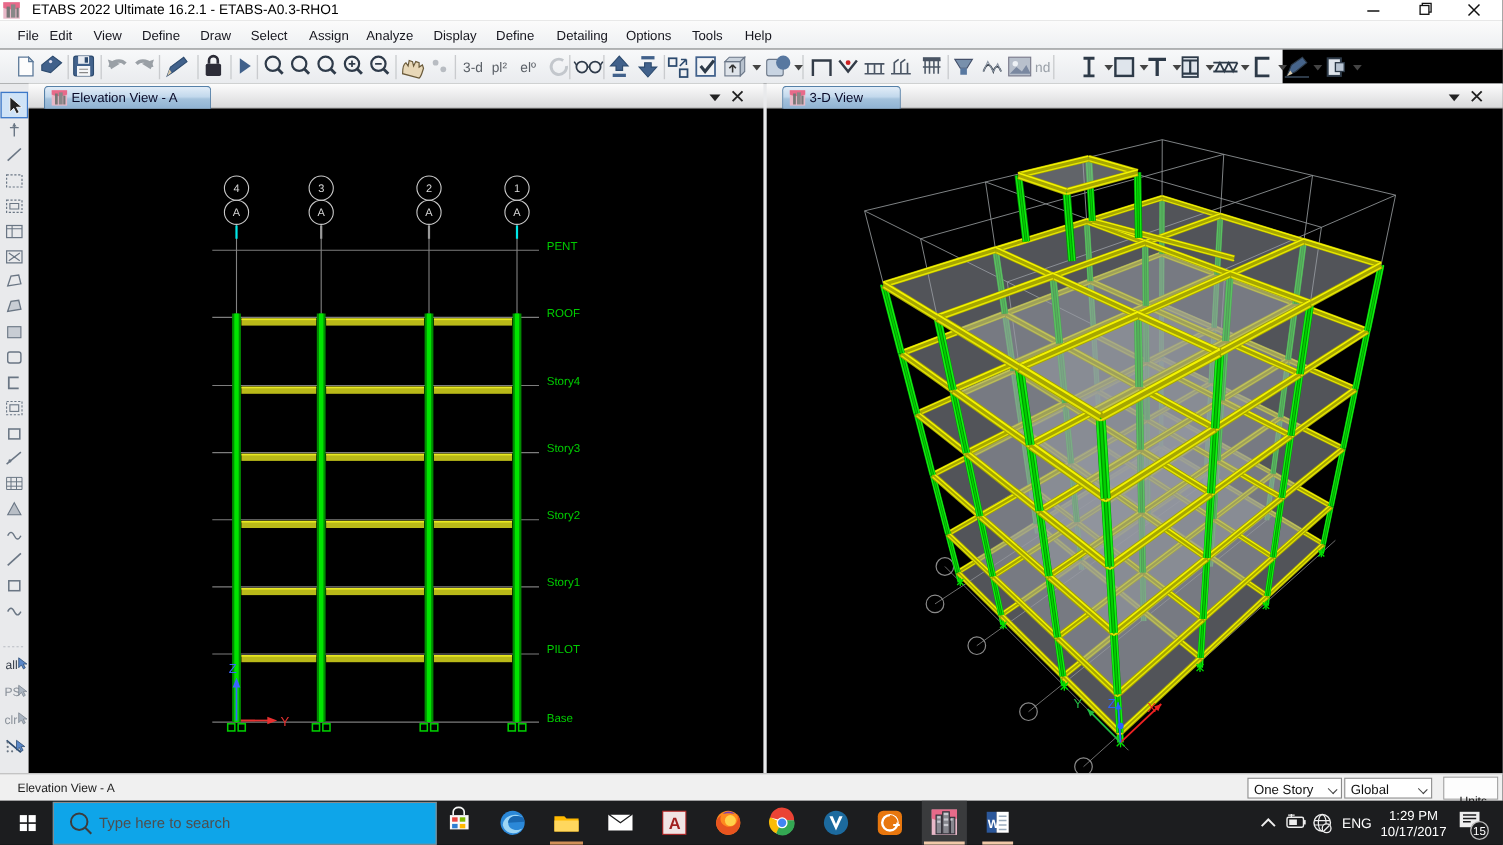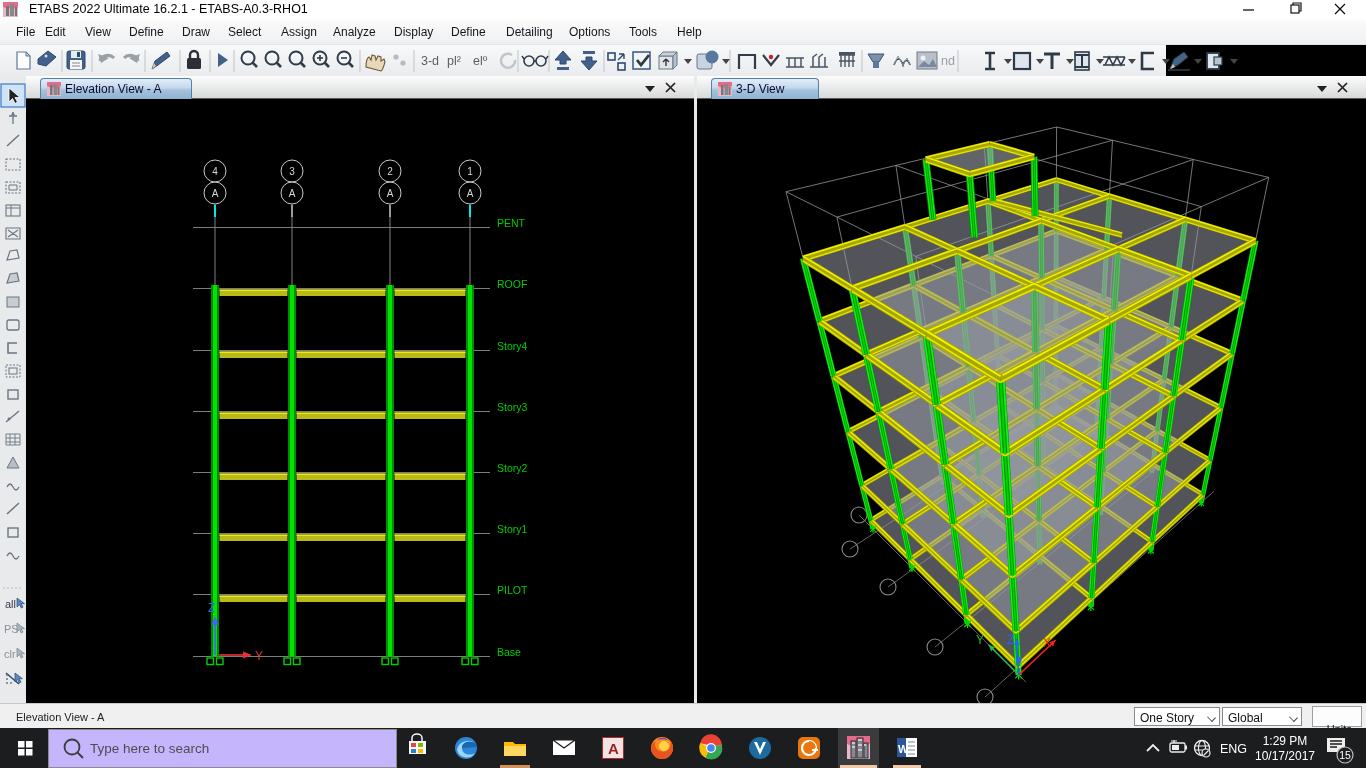--- a/index.html
+++ b/index.html
@@ -9,21 +9,21 @@
 #toolbar{position:absolute;left:0;top:45px;width:1166px;height:31px;background:linear-gradient(#f8f9fa,#e9ebee)}
 .panel{position:absolute;top:76px;height:627px}
 .tabbar{position:absolute;left:0;top:0;width:100%;height:23px;background:linear-gradient(#fdfdfd,#d8d9da);border-bottom:1px solid #5a5a5a}
 .tab{position:absolute;top:2px;height:21px;background:linear-gradient(#e2edf8 0%,#c2d8ec 45%,#a4c2dc 55%,#8fb2d2 100%);border:1px solid #5580a8;border-bottom:none;border-radius:4px 4px 0 0;font-size:12px;color:#0a0a28;padding:3px 10px 0 24px;white-space:nowrap}
 .vp{position:absolute;left:0;top:23px;background:#000}
 #statusbar{position:absolute;left:0;top:703px;width:1366px;height:25px;background:#f0f0f0;border-top:1px solid #c8c8c8;font-size:11px;color:#222}
 .combo{position:absolute;top:3px;height:19px;background:#fff;border:1px solid #8a8a8a;font-size:12px;color:#111;padding:3px 0 0 5px}
 .combo .arr{position:absolute;right:4px;top:6px;width:7px;height:7px;border-right:1.6px solid #444;border-bottom:1.6px solid #444;transform:rotate(45deg) scale(1,.8);transform-origin:center}
 #unitsbtn{position:absolute;top:2px;left:1312px;width:50px;height:21px;background:#fdfdfd;border:1px solid #a0a0a0;font-size:11px;color:#111;text-align:right;padding-top:16px}
 #taskbar{position:absolute;left:0;top:728px;width:1366px;height:40px;background:#1c1d1f}
-#search{position:absolute;left:48px;top:729px;width:349px;height:39px;background:#c4b5fd;border:1px solid #8a8a8a;color:#4e4e4e;font-size:13.5px}
+#search{position:absolute;left:48px;top:729px;width:349px;height:39px;background:#0ea5e9;border:1px solid #8a8a8a;color:#4e4e4e;font-size:13.5px}
 </style></head>
 <body>
 <div id="titlebar">
     <svg width="1366" height="19" style="position:absolute;left:0;top:0">
       <line x1="1243" y1="10" x2="1254" y2="10" stroke="#111" stroke-width="1.3"></line>
       <rect x="1291" y="5" width="8" height="8" fill="none" stroke="#111" stroke-width="1.2"></rect>
       <path d="M1293,5v-2h8v8h-2" fill="none" stroke="#111" stroke-width="1.2"></path>
       <path d="M1335,4l10,10M1345,4l-10,10" stroke="#111" stroke-width="1.3"></path>
       <rect x="3" y="2" width="15" height="15" fill="#e8b8c8"></rect>
       <path d="M3,2h15v5c-4,2 -11,2 -15,0z" fill="#e86a8a"></path>

